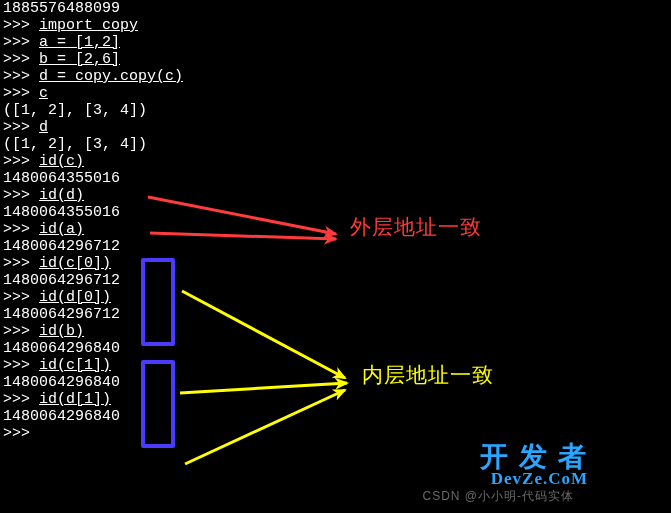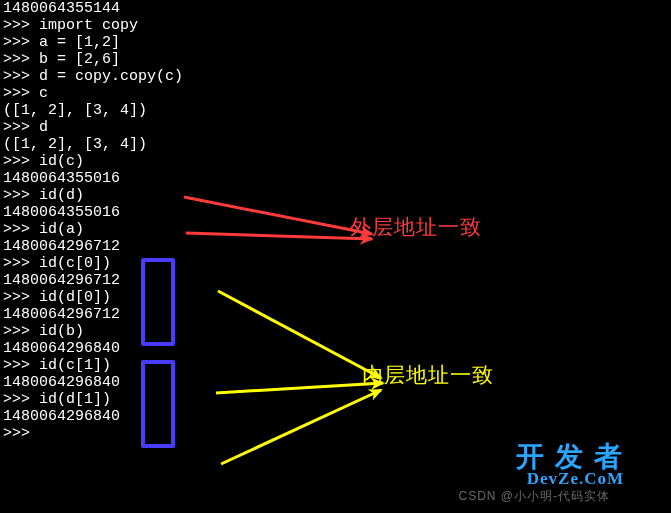--- a/index.html
+++ b/index.html
@@ -1,36 +1,36 @@
 <!DOCTYPE html>
 <html><head>
 <meta charset="utf-8">
 <style>
   html,body{margin:0;padding:0;background:#000;}
   body{width:671px;height:513px;overflow:hidden;font-family:Consolas,"Courier New",monospace;font-size:15px;color:#fff;line-height:17px;}
   #term{position:absolute;left:0;top:0;padding:0 3px;}
   .line{white-space:pre;}
   .prompt{color:#fff;}
-  .code{color:#fff;}
+  .code{color:#fff;text-decoration:underline;}
   .out{color:#fff;}
-  #overlay{position:absolute;left:0;top:0;width:596px;height:513px;pointer-events:none;padding-left:36px;}
+  #overlay{position:absolute;left:0;top:0;width:596px;height:513px;pointer-events:none;}
   .annot{position:absolute;font-size:21px;font-family:"Microsoft YaHei","SimHei",sans-serif;letter-spacing:1px;}
   .annot.red{color:#ff3b3b;}
   .annot.yellow{color:#ffff00;font-family:Liberation Mono, monospace;}
   .box{position:absolute;border:4px solid #4a3cff;border-radius:2px;}
   .wm{position:absolute;right:8px;font-family:"Comic Sans MS","Brush Script MT",cursive;font-weight:bold;}
   .wm1{color:#2aa6ff;font-size:28px;bottom:48px;letter-spacing:2px;}
   .wm2{color:#2aa6ff;font-size:17px;bottom:26px;letter-spacing:1px;}
   .wm3{position:absolute;right:22px;bottom:8px;font-size:12px;color:#6a6a6a;letter-spacing:1px;font-family:Liberation Sans, sans-serif;}
 </style>
 </head>
 <body>
 
 <div id="term">
-    <div class="line"><span class="out">1480064355144</span></div>
+    <div class="line"><span class="out">1885576488099</span></div>
     <div class="line"><span class="prompt">&gt;&gt;&gt; </span><span class="code">import copy</span></div>
     <div class="line"><span class="prompt">&gt;&gt;&gt; </span><span class="code">a = [1,2]</span></div>
     <div class="line"><span class="prompt">&gt;&gt;&gt; </span><span class="code">b = [2,6]</span></div>
     <div class="line"><span class="prompt">&gt;&gt;&gt; </span><span class="code">d = copy.copy(c)</span></div>
     <div class="line"><span class="prompt">&gt;&gt;&gt; </span><span class="code">c</span></div>
     <div class="line"><span class="out">([1, 2], [3, 4])</span></div>
     <div class="line"><span class="prompt">&gt;&gt;&gt; </span><span class="code">d</span></div>
     <div class="line"><span class="out">([1, 2], [3, 4])</span></div>
     <div class="line"><span class="prompt">&gt;&gt;&gt; </span><span class="code">id(c)</span></div>
     <div class="line"><span class="out">1480064355016</span></div>

